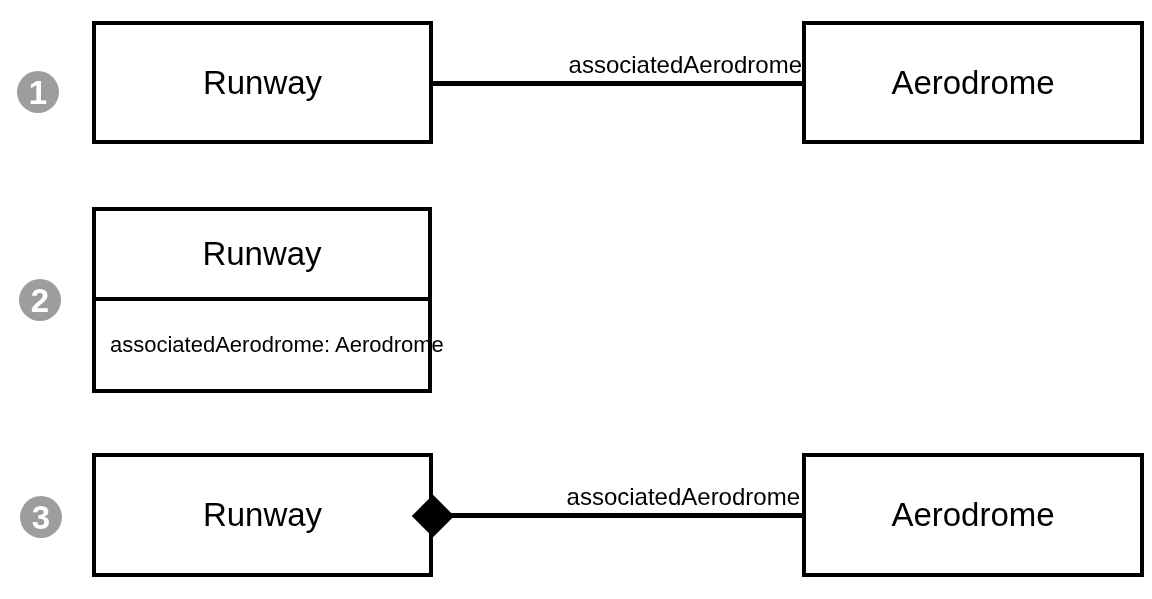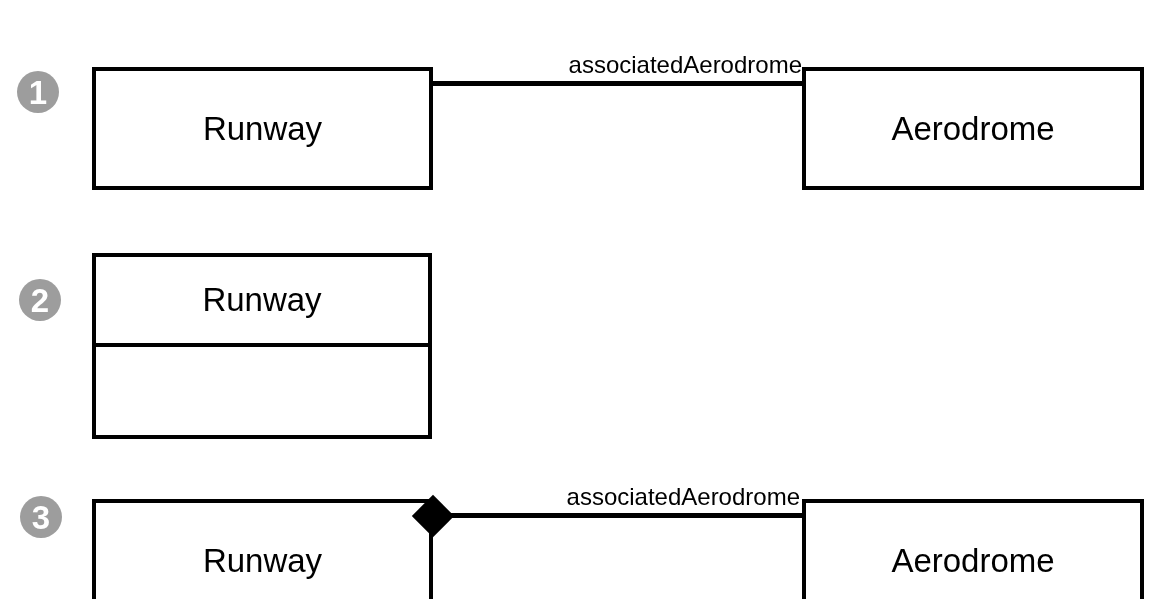--- a/index.html
+++ b/index.html
@@ -33,21 +33,20 @@
     justify-content: center;
     line-height: 1;
   }
   .class-box {
     position: absolute;
     border: 4px solid var(--ink);
     background: var(--bg);
     display: flex;
     align-items: center;
     justify-content: center;
-    margin-top: 46px;
   }
   .class-title {
     font-size: 33px;
     color: var(--ink);
     white-space: nowrap;
   }
   .class-box.two-compartment {
     flex-direction: column;
     align-items: stretch;
     justify-content: flex-start;
@@ -113,20 +112,23 @@
   </div>
 
   <div class="badge" style="left:19px; top:279px;">
     <span>2</span>
   </div>
 
   <div class="class-box two-compartment" style="left:92px; top:207px; width:340px; height:186px;">
     <div class="compartment-title">
       <span class="class-title">Runway</span>
     </div>
+    <div class="compartment-attrs">
+      <span class="attr-text">associatedAerodrome: Aerodrome</span>
+    </div>
   </div>
 
   <div class="badge" style="left:20px; top:496px;">
     <span>3</span>
   </div>
 
   <div class="class-box" style="left:92px; top:453px; width:341px; height:124px;">
     <span class="class-title">Runway</span>
   </div>
 

